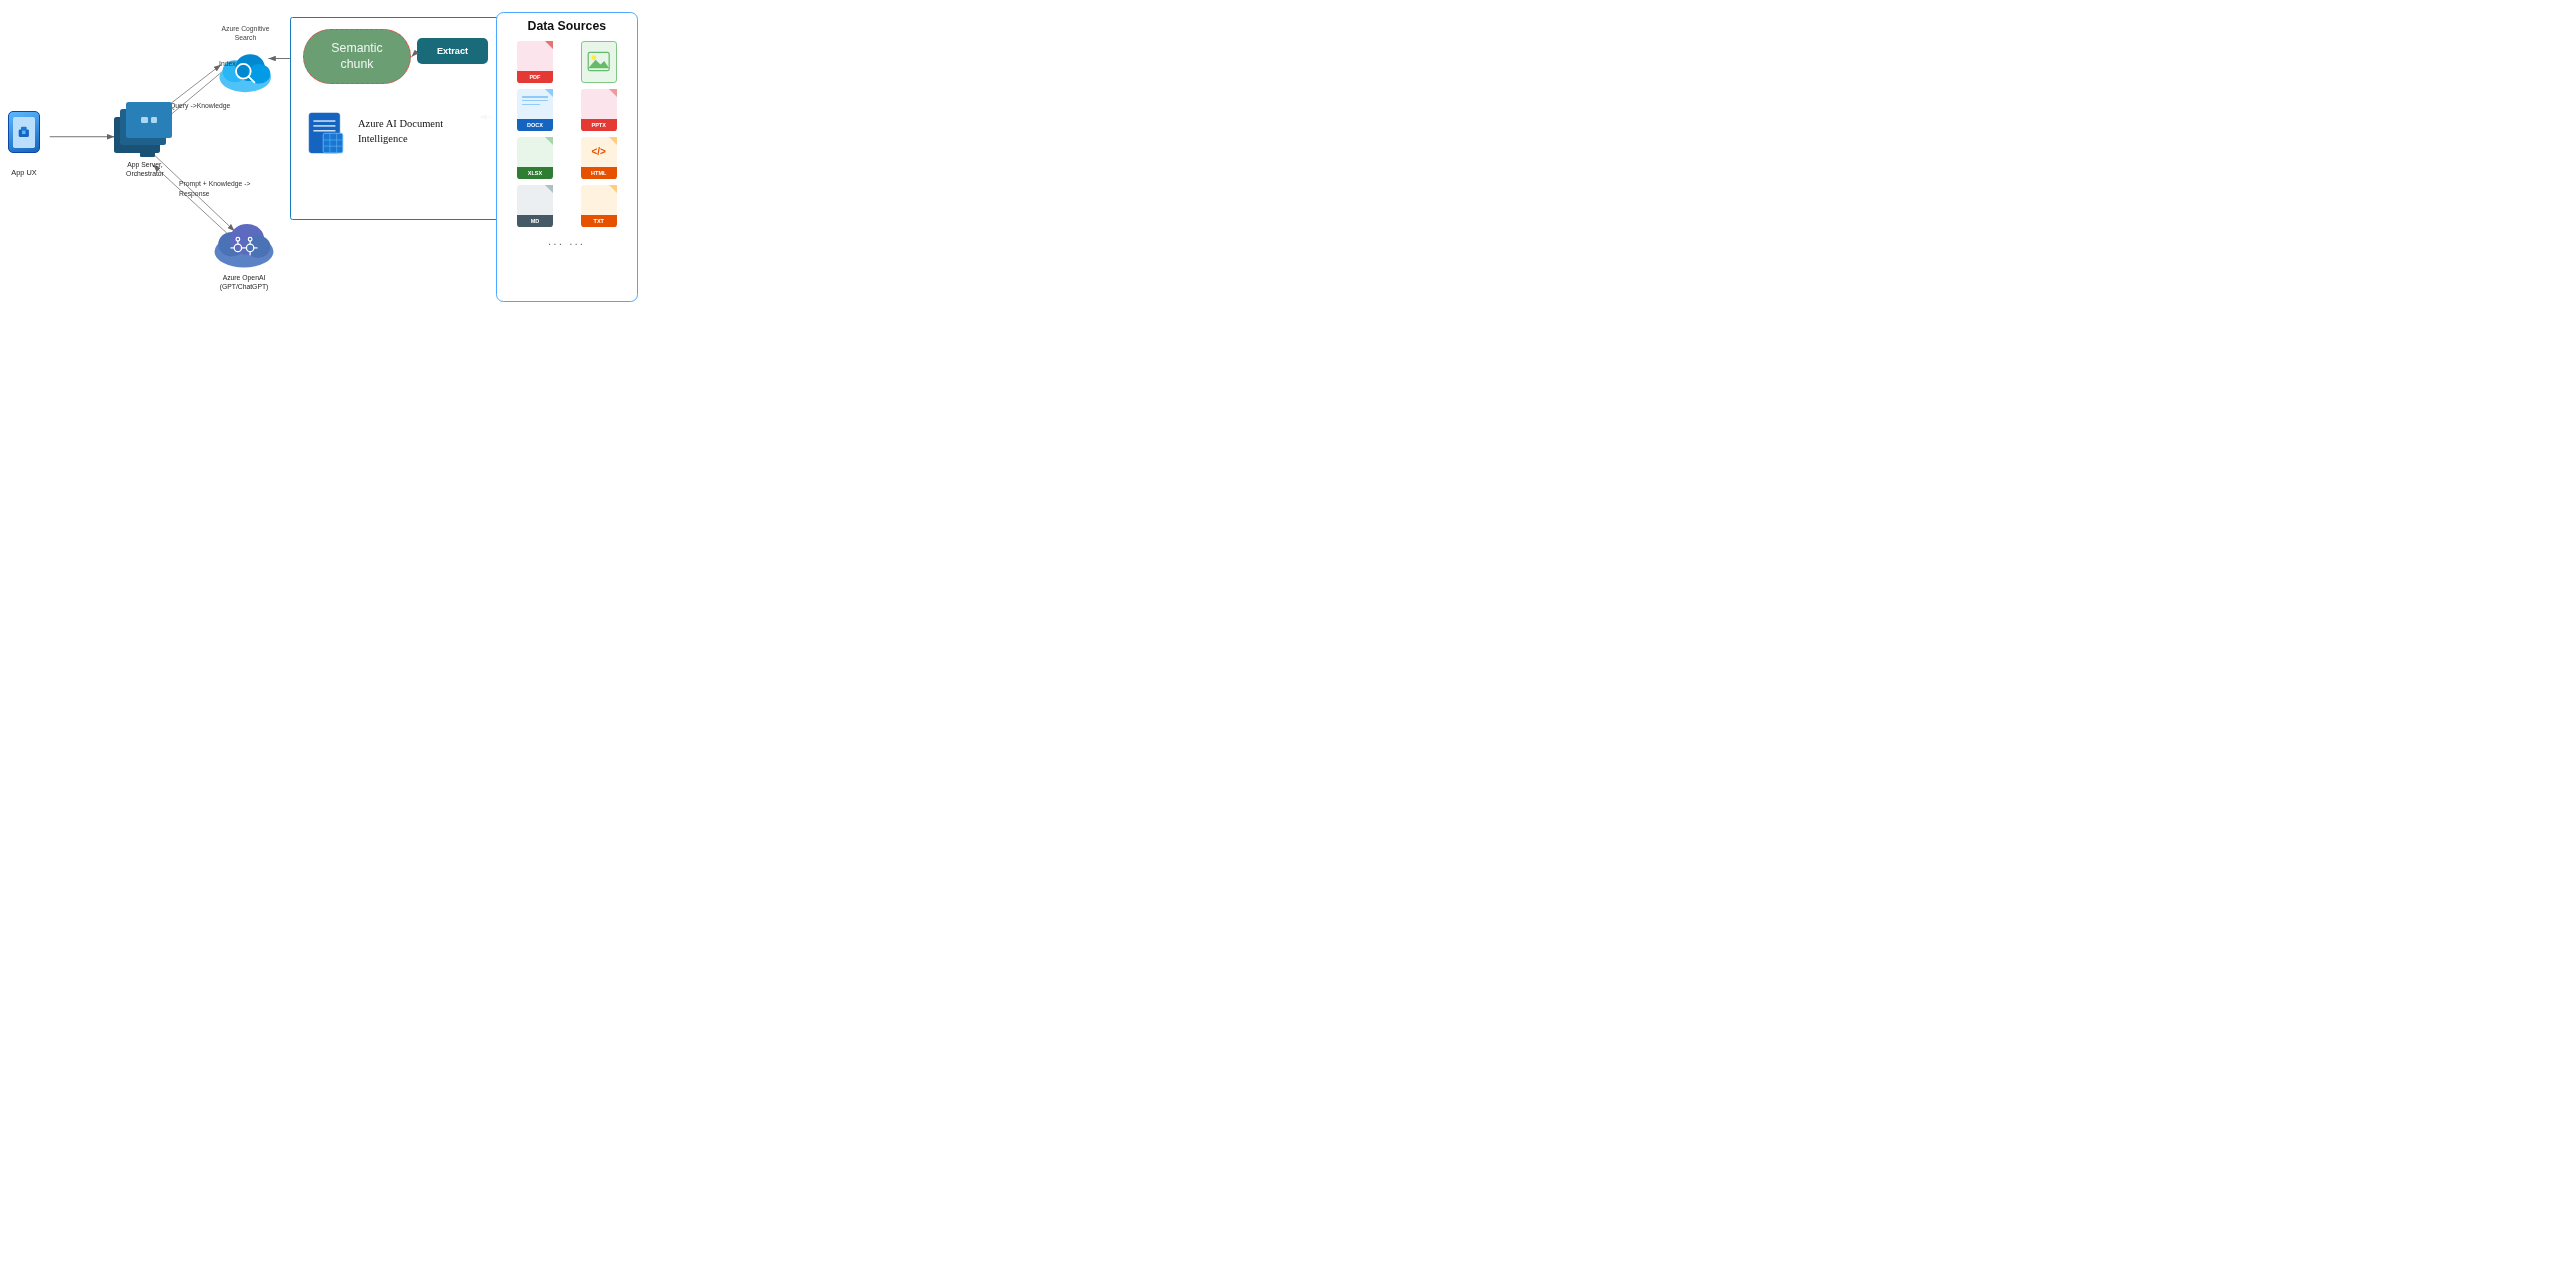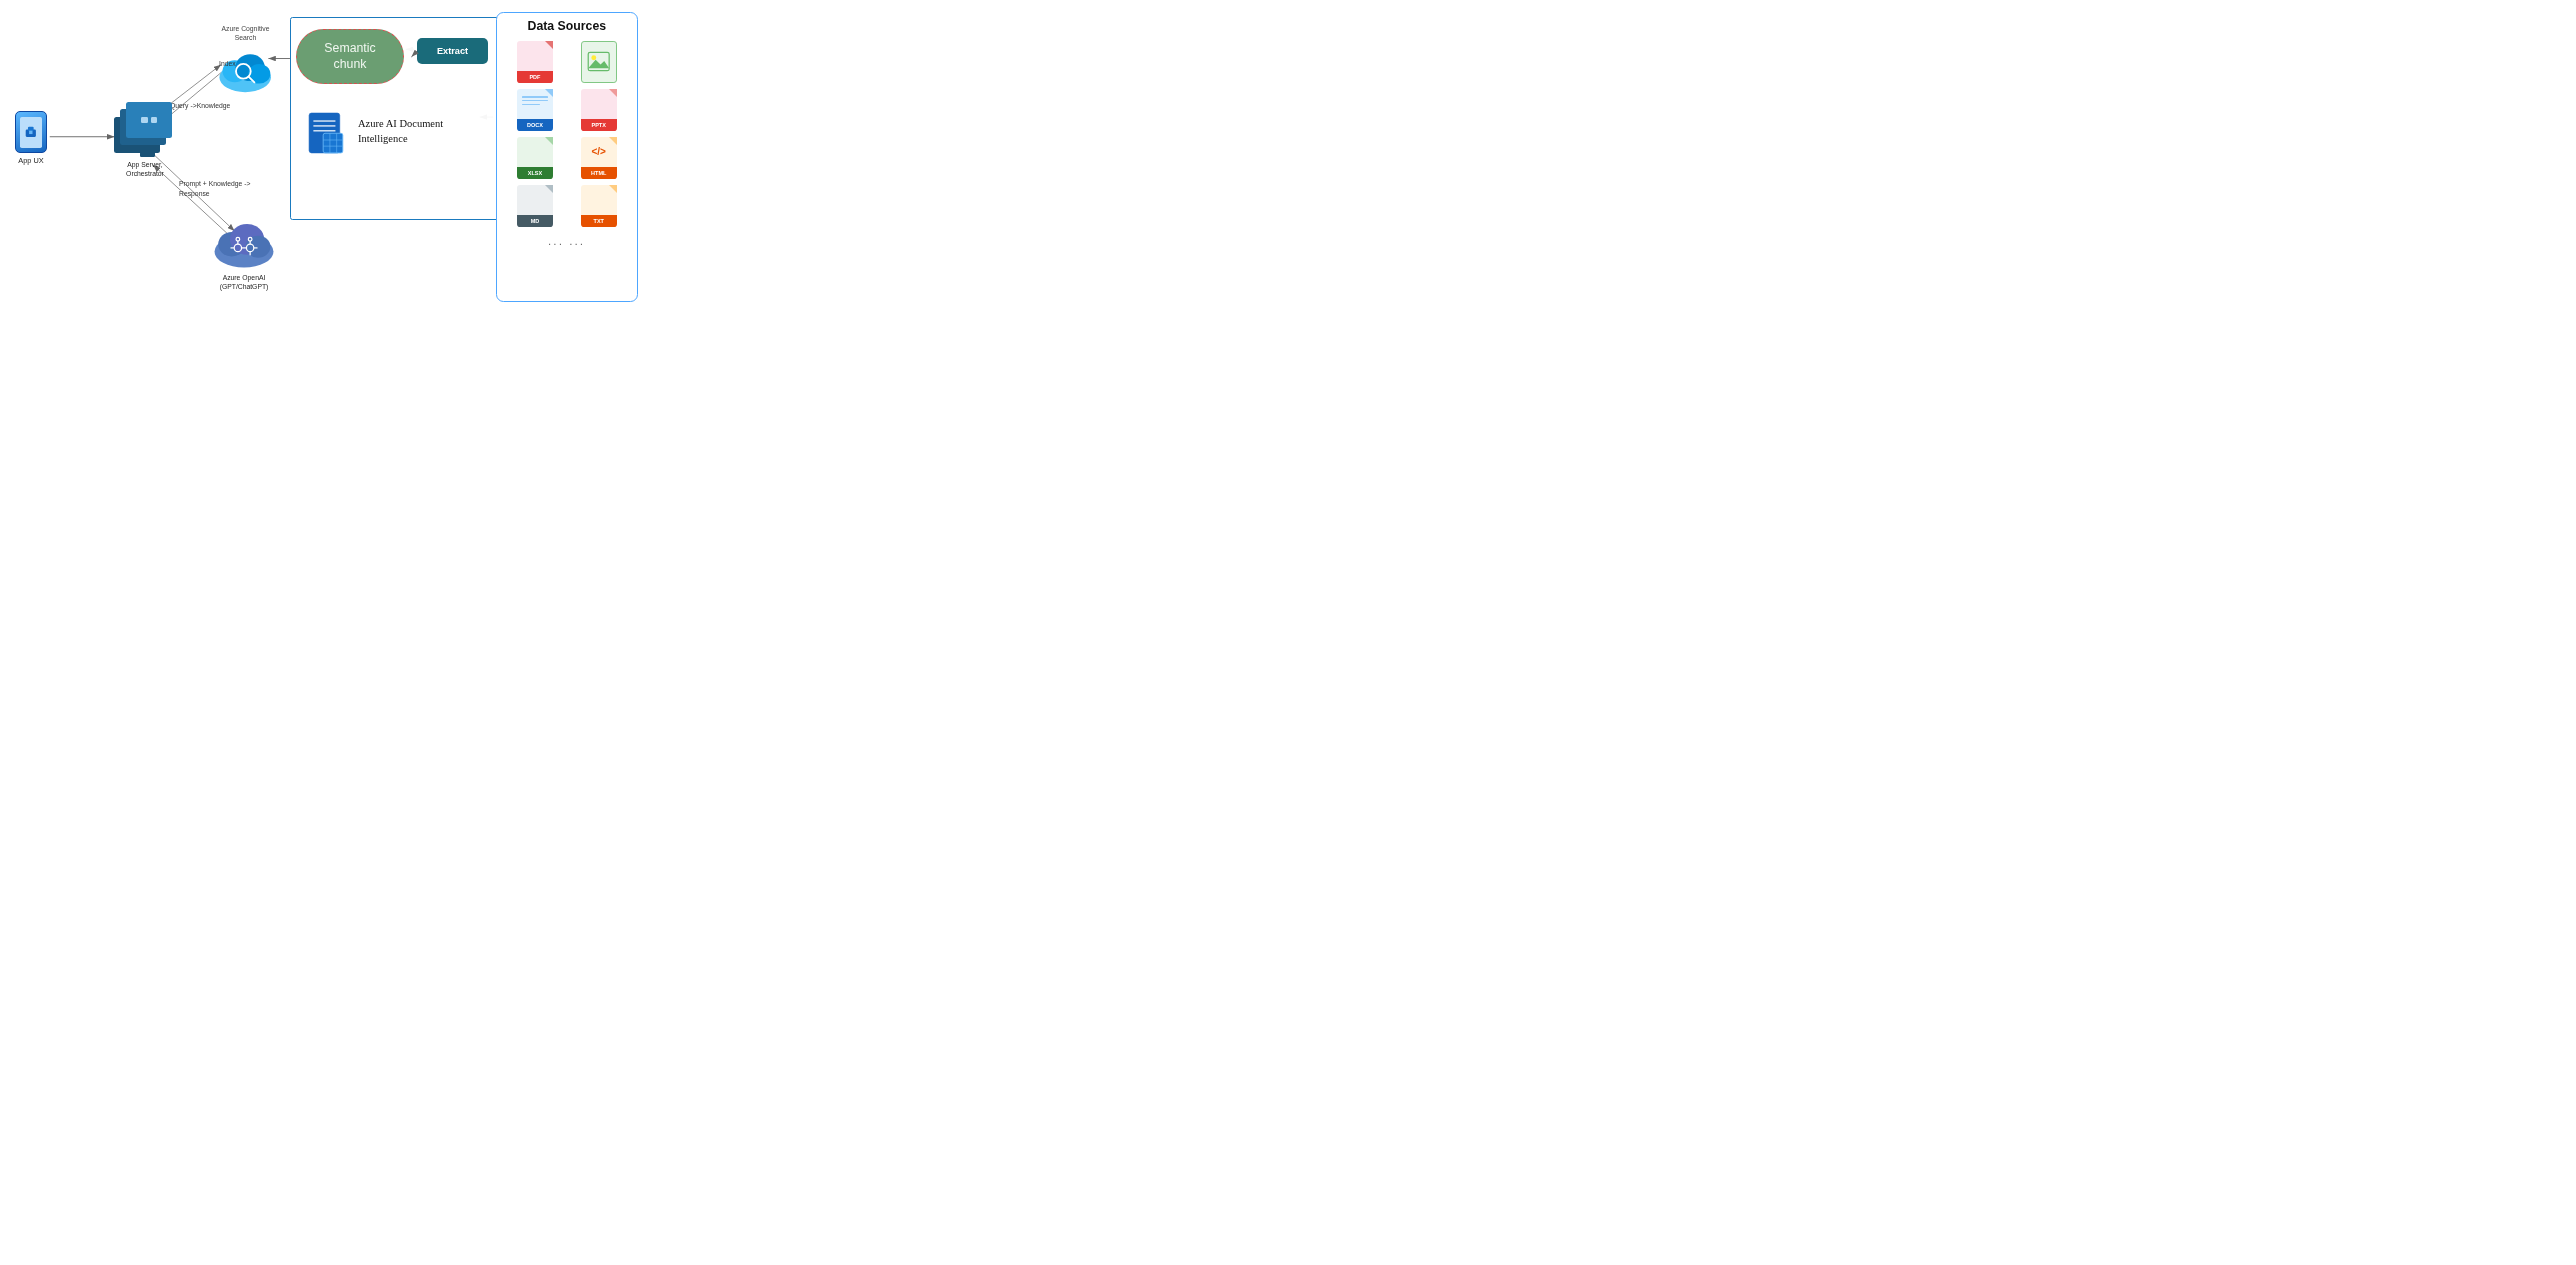--- a/index.html
+++ b/index.html
@@ -15,26 +15,26 @@
     .diagram-container {
       width: 644px;
       height: 316px;
       position: relative;
       background: #fff;
     }
 
     
     .app-ux {
       position: absolute;
-      left: 15px;
+      left: 8px;
       top: 111px;
       display: flex;
       flex-direction: column;
       align-items: center;
-      gap: 3px;
+      gap: 15px;
     }
 
     
     .app-server {
       position: absolute;
       left: 114px;
       top: 102px;
       display: flex;
       flex-direction: column;
       align-items: center;
@@ -208,21 +208,21 @@
       <line x1="53" y1="47" x2="62" y2="56" stroke="white" stroke-width="3" stroke-linecap="round"></line>
     </svg>
   </div>
 
   <div class="label" style="left:219px;top:60px;">Index</div>
   <div class="label" style="left:170px;top:102px;">Query -&gt;Knowledge</div>
   <div class="label" style="left:179px;top:179px;line-height:1.4;">Prompt + Knowledge -&gt;<br>Response</div>
 
   <div class="azure-ai-box">
 
-    <div style="position:absolute;left:5px;top:11px;width:108px;height:55px;background:#6b9e72;border-radius:31px;border:1.2px dashed #d94f4f;display:flex;align-items:center;justify-content:center;">
+    <div style="position:absolute;left:12px;top:11px;width:108px;height:55px;background:#6b9e72;border-radius:31px;border:1.2px dashed #d94f4f;display:flex;align-items:center;justify-content:center;">
       <span style="font-size:12.3px;font-weight:500;color:#f0f7f0;text-align:center;line-height:1.3;">Semantic<br>chunk</span>
     </div>
 
     <div style="position:absolute;left:126px;top:20px;width:71px;height:26px;background:#1a6b7a;border-radius:5px;display:flex;align-items:center;justify-content:center;">
       <span style="font-size:9.2px;font-weight:600;color:white;">Extract</span>
     </div>
 
     <svg style="position:absolute;top:0;left:0;width:100%;height:100%;pointer-events:none;" viewBox="0 0 356 326" width="219" height="201">
       <line x1="205" y1="53" x2="195" y2="63" stroke="#444" stroke-width="1.5" marker-end="url(#arrowhead)"></line>
     </svg>

